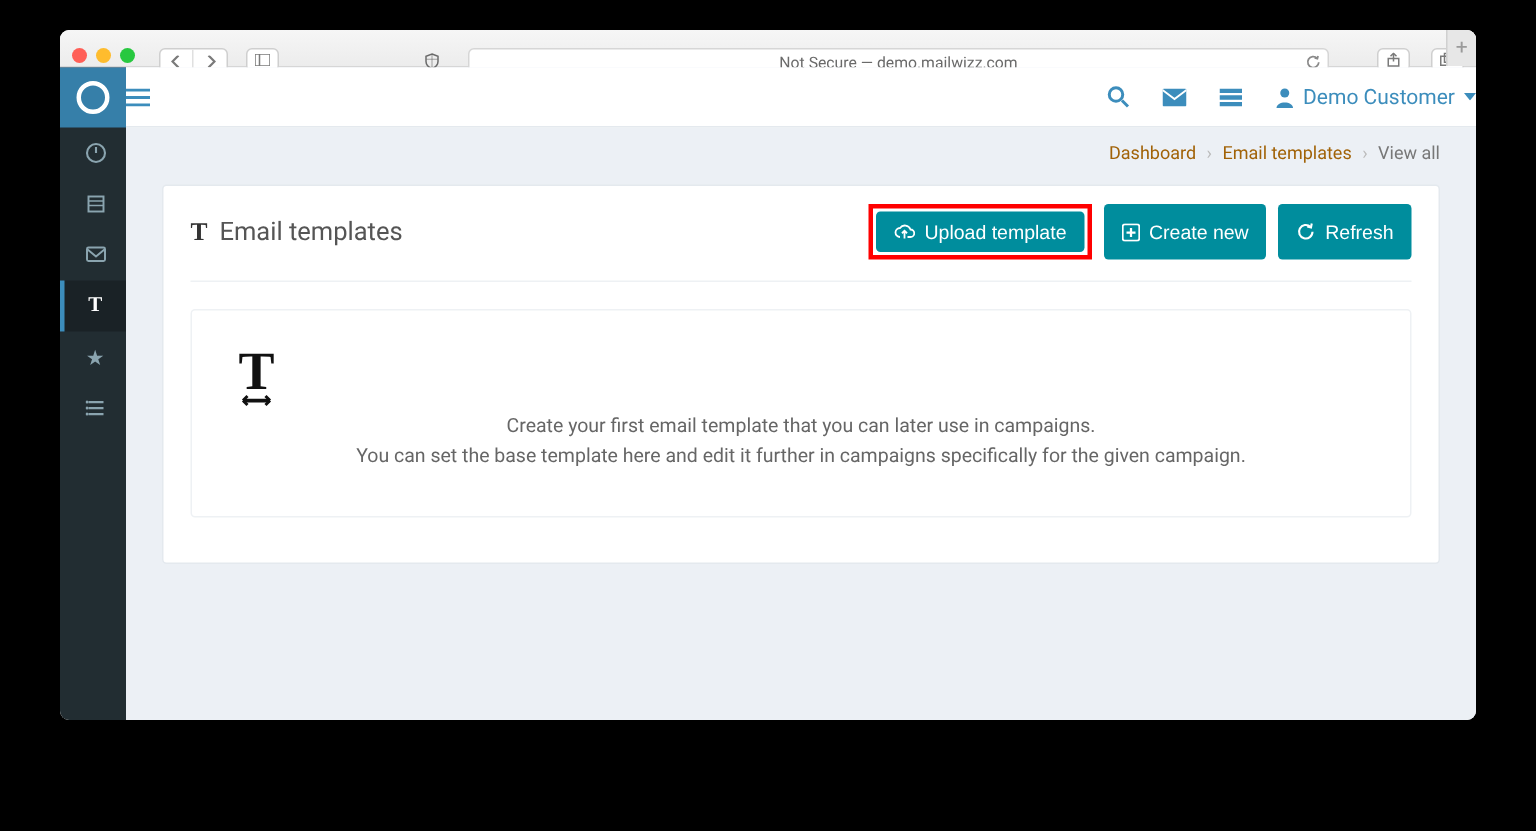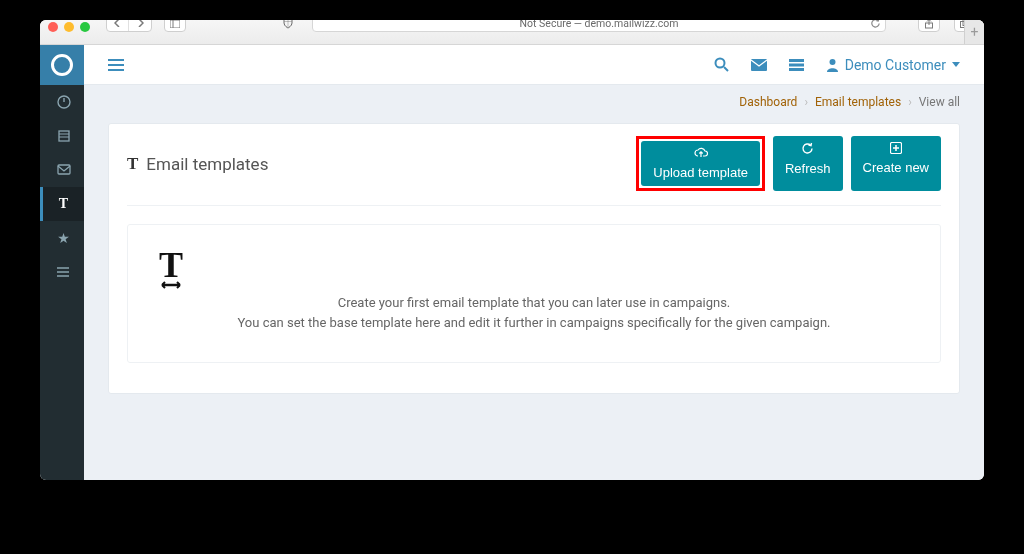--- a/index.html
+++ b/index.html
@@ -20,21 +20,21 @@
     border-radius: 6px;
     box-shadow: 0 8px 30px rgba(0,0,0,0.5);
     overflow: hidden;
   }
   
   .titlebar {
     height: 24px;
     background: linear-gradient(#f6f6f6,#ececec);
     border-bottom: 1px solid #d6d6d6;
     display: flex;
-    align-items: flex-end;
+    align-items: flex-start;
     padding: 12px 8px;
     gap: 6px;
   }
   .traffic {
     display: flex;
     gap: 6px;
   }
   .tlight {
     width: 10px; height: 10px; border-radius: 50%;
   }
@@ -122,21 +122,21 @@
     flex:1;
     background:#ecf0f5;
     display:flex; flex-direction:column;
     position:relative;
   }
   .topbar {
     height:40px;
     background:#fff;
     border-bottom:1px solid #e4e9ee;
     display:flex; align-items:center;
-    padding: 0 24px;
+    padding: 0 0;
   }
   .hamburger {
     color:#3c8dbc; font-size:16px;
   }
   .topbar-right {
     margin-left:auto;
     display:flex; align-items:center; gap:22px;
     color:#3c8dbc; font-size:14px;
   }
   .username {
@@ -165,21 +165,20 @@
   .panel-title {
     font-size:17px; color:#555; font-weight:400;
     display:flex; align-items:center; gap:8px;
   }
   .btns {
     margin-left:auto; display:flex; gap:8px;
   }
   .btn {
     background:#1b8aa9;
     background:#008d9d;
-    flex-direction:column;
   }
   .btn {
     background:#1c94a8;
   }
   .btn {
     background:#1b8ea2;
     color:#fff;
     border-radius:3px;
     padding:6px 12px;
     font-size:13px;
@@ -372,34 +371,34 @@
             <span class="highlight">
               <button class="btn">
                 <svg width="14" height="12" viewBox="0 0 14 12">
                     <path d="M4 9 A3 3 0 0 1 4 3 A4 4 0 0 1 11 4 A2.5 2.5 0 0 1 11 9 H9" fill="none" stroke="#fff" stroke-width="1.2"></path>
                     <path d="M7 10 V5 M5.3 6.5 L7 4.8 L8.7 6.5" fill="none" stroke="#fff" stroke-width="1.2"></path>
                   </svg>
                 <span>Upload template</span>
               </button>
             </span>
             <button class="btn">
-              <svg width="13" height="13" viewBox="0 0 13 13">
-                  <path d="M11 6.5 A4.5 4.5 0 1 1 9.6 3.2" fill="none" stroke="#fff" stroke-width="1.4"></path>
-                  <path d="M10.5 1 L10 3.6 L7.5 3" fill="none" stroke="#fff" stroke-width="1.4"></path>
-                </svg>
-              <span>Refresh</span>
-            </button>
-            <button class="btn">
               <svg width="12" height="12" viewBox="0 0 12 12">
                   <rect x="0.5" y="0.5" width="11" height="11" rx="1.5" fill="none" stroke="#fff" stroke-width="1.2"></rect>
                   <line x1="6" y1="3" x2="6" y2="9" stroke="#fff" stroke-width="1.5"></line>
                   <line x1="3" y1="6" x2="9" y2="6" stroke="#fff" stroke-width="1.5"></line>
                 </svg>
               <span>Create new</span>
             </button>
+            <button class="btn">
+              <svg width="13" height="13" viewBox="0 0 13 13">
+                  <path d="M11 6.5 A4.5 4.5 0 1 1 9.6 3.2" fill="none" stroke="#fff" stroke-width="1.4"></path>
+                  <path d="M10.5 1 L10 3.6 L7.5 3" fill="none" stroke="#fff" stroke-width="1.4"></path>
+                </svg>
+              <span>Refresh</span>
+            </button>
           </div>
         </div>
         <div class="panel-sep"></div>
 
         <div class="empty">
           <div class="bigicon">
             <svg width="46" height="46" viewBox="0 0 46 46">
                 <text x="23" y="30" text-anchor="middle" font-family="Georgia, serif" font-size="36" font-weight="bold" fill="#111">T</text>
                 <line x1="14" y1="38" x2="32" y2="38" stroke="#111" stroke-width="2.5"></line>
                 <path d="M14 38 L17 35 M14 38 L17 41 M32 38 L29 35 M32 38 L29 41" stroke="#111" stroke-width="2" fill="none"></path>

